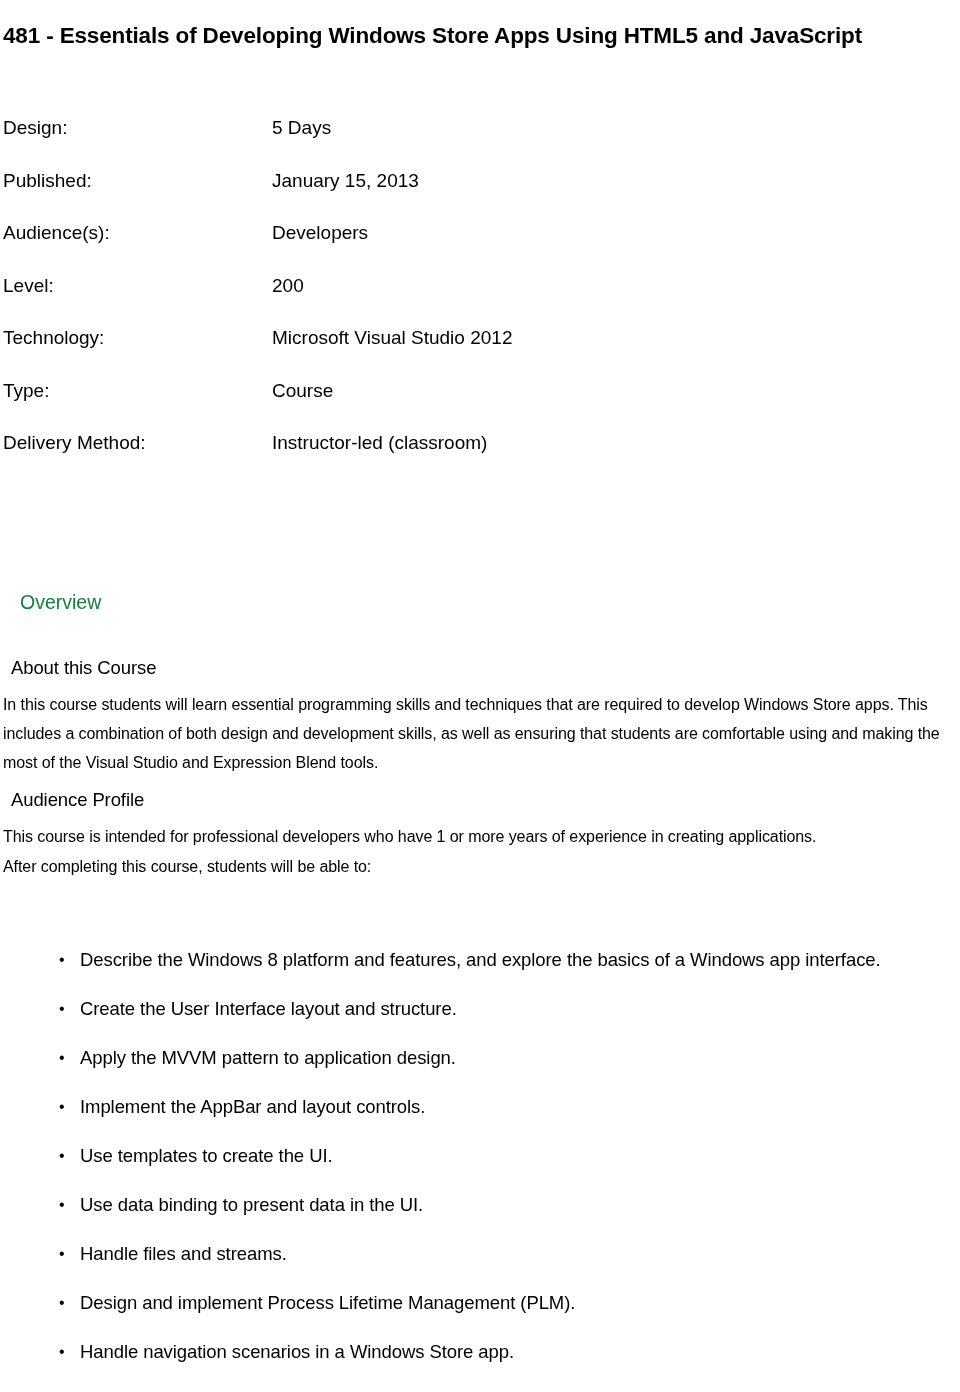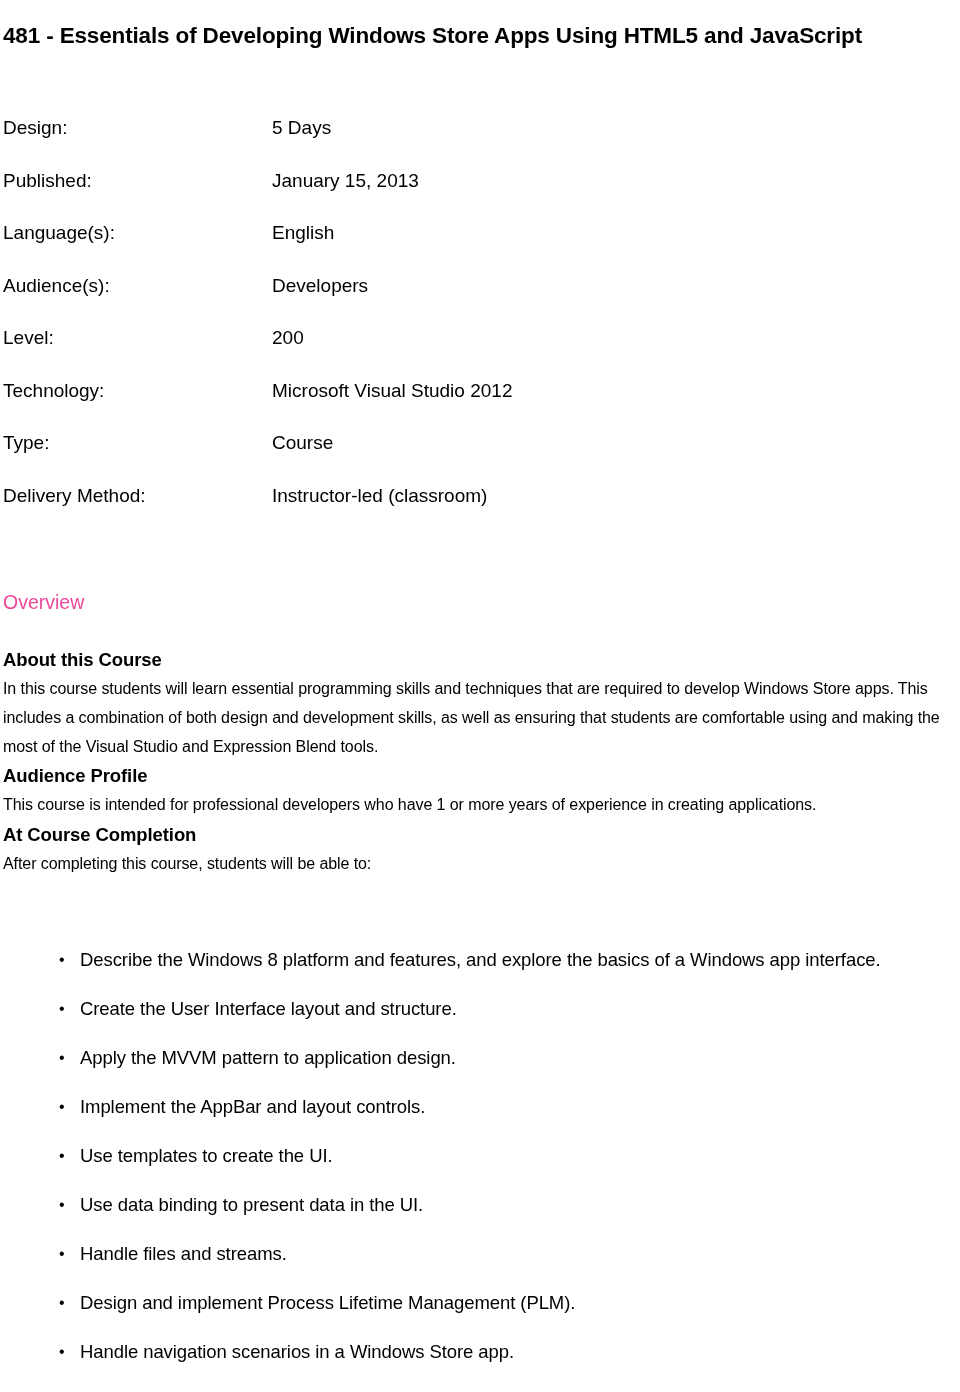--- a/index.html
+++ b/index.html
@@ -55,40 +55,40 @@
     color: #000000;
     font-weight: normal;
     text-align: left;
   }
   .meta-label { width: 269px; }
   .meta-value { width: 431px; margin-top: 15px; }
 
   
   .overview-heading {
     position: absolute;
-    left: 3px;
+    left: 20px;
     top: 589px;
     font-size: 19.5px;
     line-height: 26px;
-    color: #ec4899;
+    color: #15803d;
     font-weight: normal;
   }
 
   
   .body-flow {
     position: absolute;
     left: 3px;
     top: 645px;
     width: 954px;
   }
   .sec-heading {
     font-size: 18.5px;
-    font-weight: bold;
-    line-height: 29.1px;
-    margin: 0;
+    font-weight: normal;
+    line-height: 29.1px;
+    margin: 8px;
     color: #000000;
     letter-spacing: -0.1px;
   }
   .para {
     font-size: 16px;
     line-height: 29.1px;
     margin: 0;
     color: #000000;
     text-align: left;
     letter-spacing: -0.08px;
@@ -137,24 +137,20 @@
     <tbody>
       <tr class="meta-row">
         <td class="meta-label">Design:</td>
         <td class="meta-value">5 Days</td>
       </tr>
       <tr class="meta-row">
         <td class="meta-label">Published:</td>
         <td class="meta-value">January 15, 2013</td>
       </tr>
       <tr class="meta-row">
-        <td class="meta-label">Language(s):</td>
-        <td class="meta-value">English</td>
-      </tr>
-      <tr class="meta-row">
         <td class="meta-label">Audience(s):</td>
         <td class="meta-value">Developers</td>
       </tr>
       <tr class="meta-row">
         <td class="meta-label">Level:</td>
         <td class="meta-value">200</td>
       </tr>
       <tr class="meta-row">
         <td class="meta-label">Technology:</td>
         <td class="meta-value">Microsoft Visual Studio 2012</td>
@@ -172,21 +168,20 @@
 
   <a class="overview-heading" style="text-decoration:none;">Overview</a>
 
   <div class="body-flow">
     <div class="sec-heading">About this Course</div>
     <p class="para">In this course students will learn essential programming skills and techniques that are required to develop Windows Store apps. This includes a combination of both design and development skills, as well as ensuring that students are comfortable using and making the most of the Visual Studio and Expression Blend tools.</p>
 
     <div class="sec-heading">Audience Profile</div>
     <p class="para">This course is intended for professional developers who have 1 or more years of experience in creating applications.</p>
 
-    <div class="sec-heading">At Course Completion</div>
     <p class="para">After completing this course, students will be able to:</p>
   </div>
 
   <ul class="bullets">
     <li class="bullet-item">
       <span class="marker">•</span>
       <span class="btext">Describe the Windows 8 platform and features, and explore the basics of a Windows app interface.</span>
     </li>
     <li class="bullet-item">
       <span class="marker">•</span>

